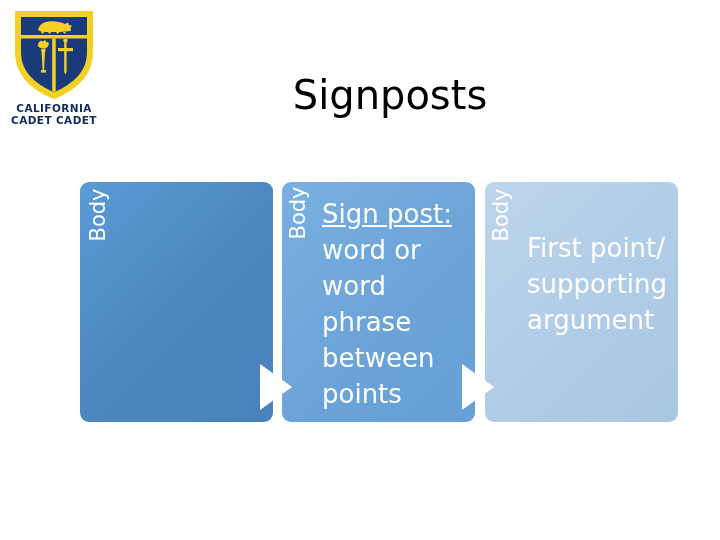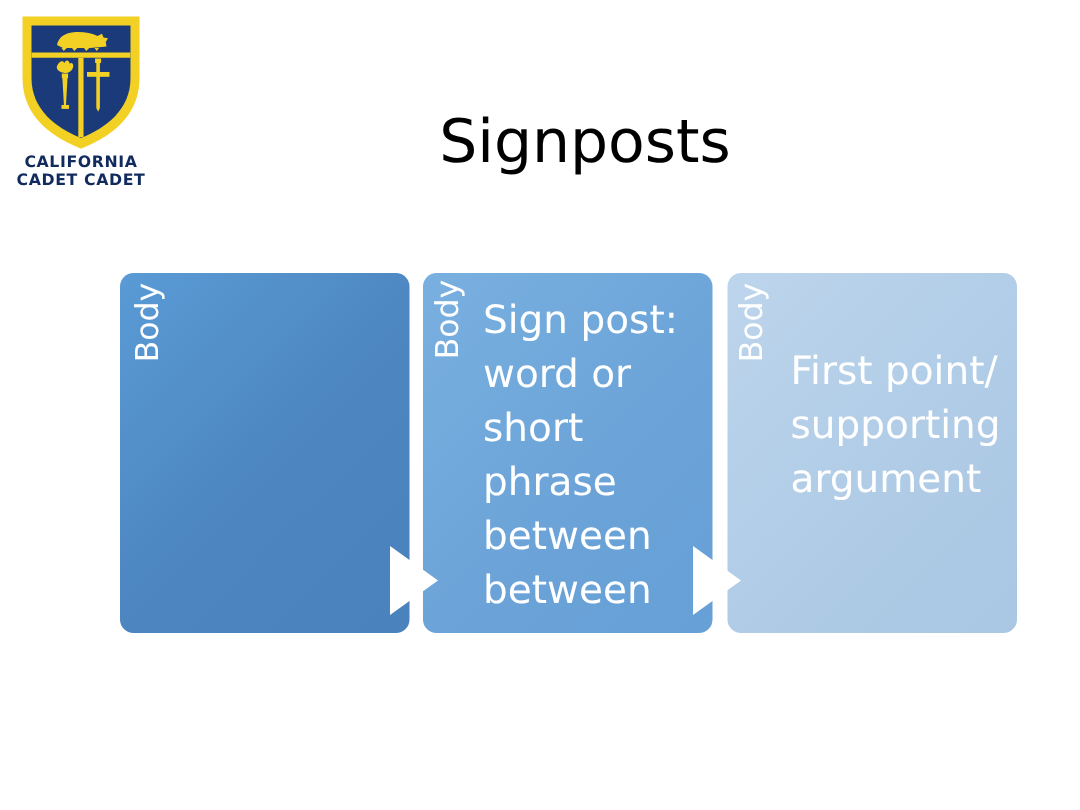--- a/index.html
+++ b/index.html
@@ -117,20 +117,21 @@
     color: #ffffff;
     font-size: 26px;
     line-height: 36px;
     font-family: "DejaVu Sans", "Liberation Sans", sans-serif;
   }
   .box-2 .box-text { left: 40px; top: 14px; }
   .box-3 .box-text { left: 42px; top: 48px; }
   .box-1 .box-text { top: 48px; }
 
   .signpost-lead {
+    text-decoration: underline;
   }
 
   
   .arrow {
     position: absolute;
     top: 364px;
     width: 0;
     height: 0;
     border-top: 23px solid transparent;
     border-bottom: 23px solid transparent;
@@ -183,21 +184,21 @@
 <div class="title">Signposts</div>
 
 <div class="chevron-row">
 
   <div class="chevron-box box-1">
     <div class="body-label">Body</div>
   </div>
 
   <div class="chevron-box box-2">
     <div class="body-label">Body</div>
-    <div class="box-text"><span class="signpost-lead">Sign post:</span><span> word or short phrase between between</span></div>
+    <div class="box-text"><span class="signpost-lead">Sign post:</span><span> word or word phrase between points</span></div>
   </div>
 
   <div class="chevron-box box-3">
     <div class="body-label">Body</div>
     <div class="box-text">First point/ supporting argument</div>
   </div>
 
   <div class="arrow arrow-1"></div>
   <div class="arrow arrow-2"></div>
 

